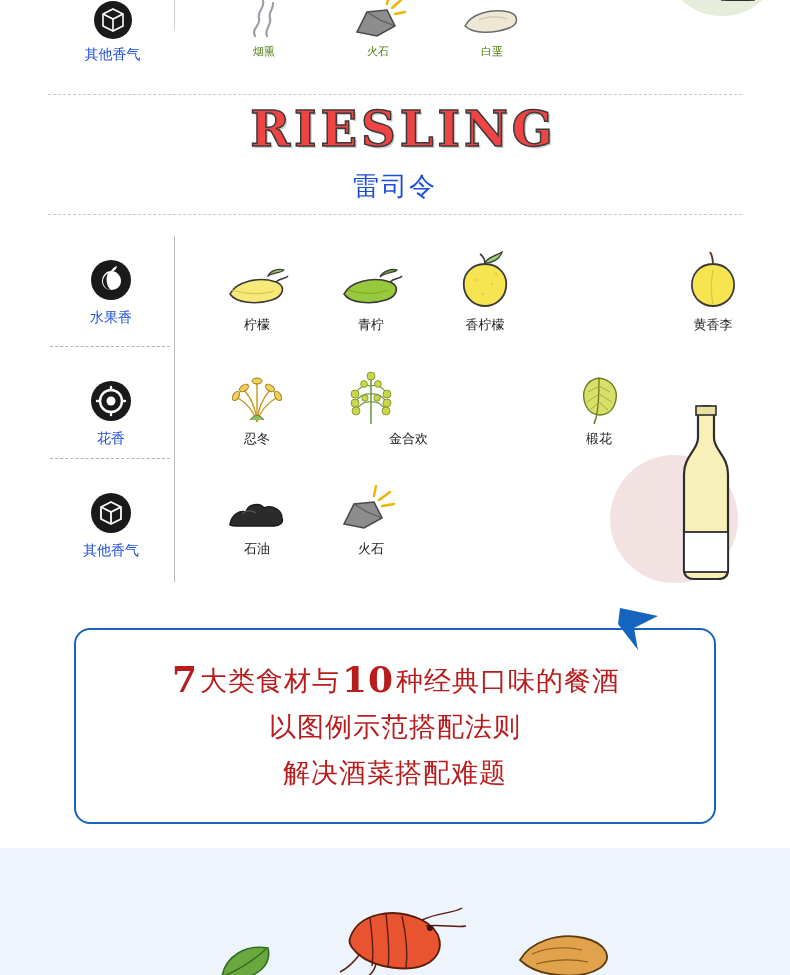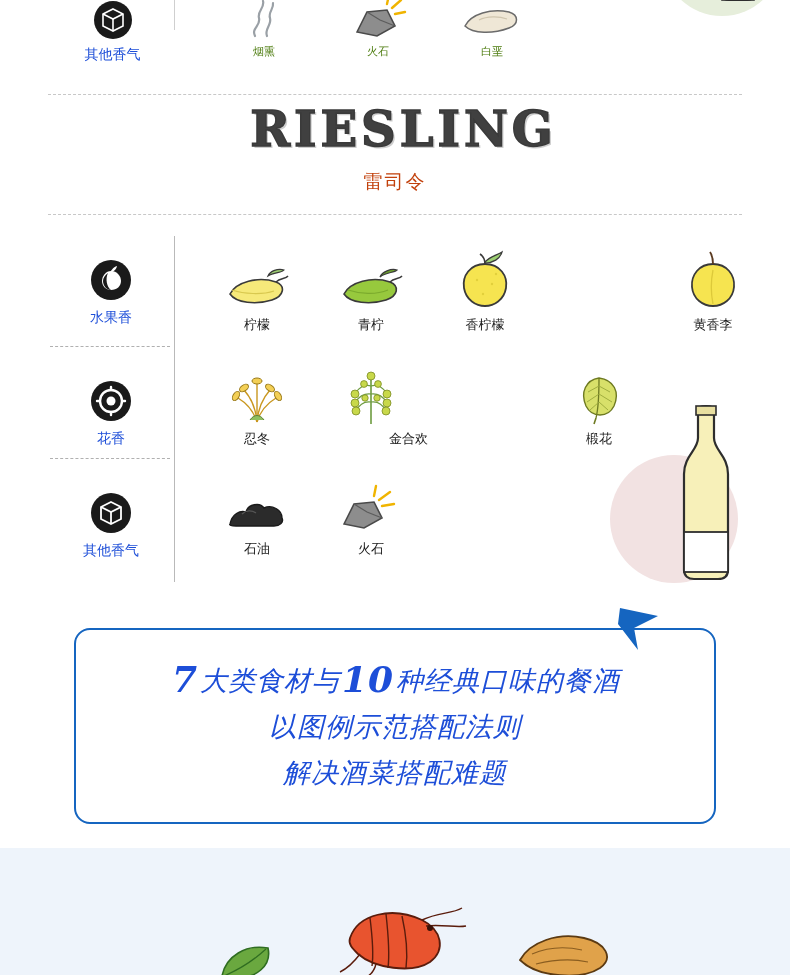--- a/index.html
+++ b/index.html
@@ -74,30 +74,30 @@
     position: absolute;
     left: 0; top: 105px;
     width: 790px;
     text-align: center;
   }
   .riesling {
     font-family: "DejaVu Serif", serif;
     font-weight: bold;
     font-size: 48px;
     letter-spacing: 4px;
-    color: #404040;
+    color: #ef4444;
     -webkit-text-stroke: 1.5px #3a3a3a;
     text-shadow: 2px 2px 0 rgba(60,60,60,0.25);
     line-height: 1;
     padding-left: 17px;
   }
   .subtitle-cn {
     margin-top: 16px;
-    font-size: 19px;
-    color: #c2410c;
+    font-size: 26px;
+    color: #1d4ed8;
     letter-spacing: 2px;
   }
 
   
   .matrix {
     position: absolute;
     left: 48px;
     top: 236px;
     width: 694px;
     height: 350px;
@@ -164,22 +164,21 @@
   }
   .callout-inner {
     padding-top: 26px;
     text-align: center;
     color: #1565c0;
   }
   .cl-line {
     font-size: 27px;
     line-height: 46px;
     letter-spacing: 1px;
-    color: #1d4ed8;
-    font-style: italic;
+    color: #b91c1c;
   }
   .cl-num {
     font-family: "DejaVu Serif", serif;
     font-size: 36px;
     font-weight: bold;
     vertical-align: -2px;
     padding: 0 2px;
   }
   .pin {
     position: absolute;

